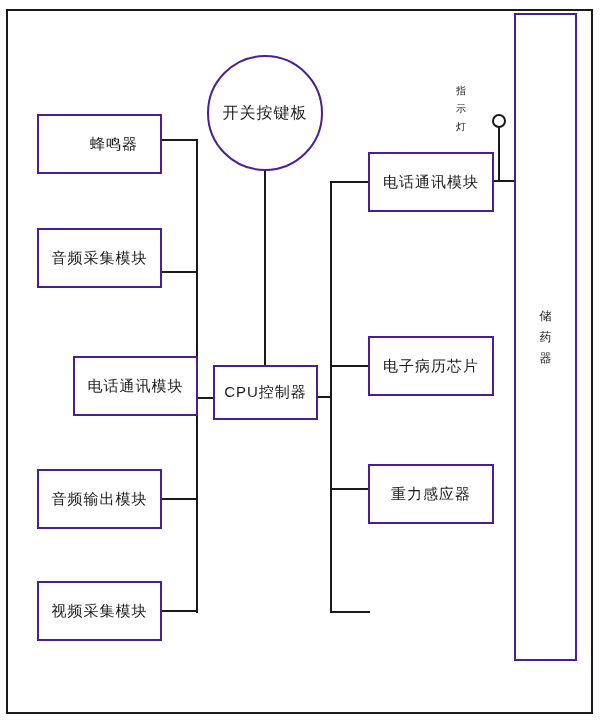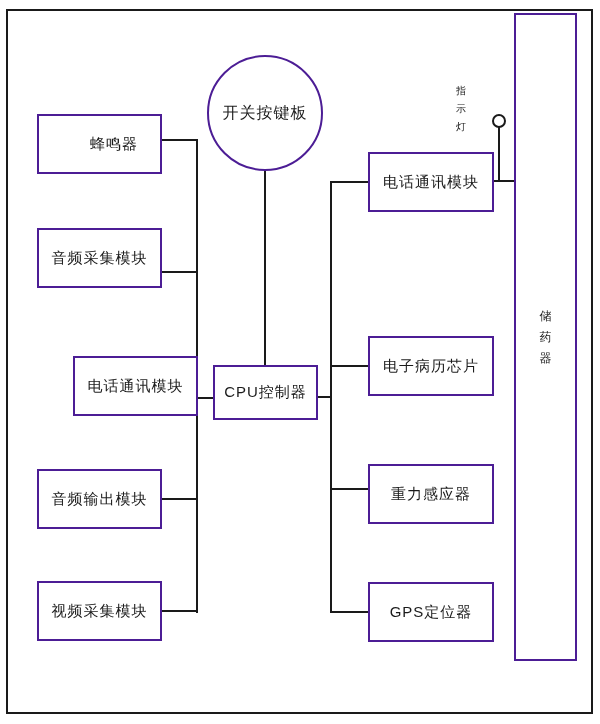--- a/index.html
+++ b/index.html
@@ -125,23 +125,20 @@
 
   <div class="node box-right" style="top:152px;">
     <span>电话通讯模块</span>
   </div>
   <div class="node box-right" style="top:336px;">
     <span>电子病历芯片</span>
   </div>
   <div class="node box-right" style="top:464px;">
     <span>重力感应器</span>
   </div>
-  <div class="node box-right" style="top:582px;">
-    <span>GPS定位器</span>
-  </div>
 
   <div class="node tall-box">
     <span class="v-text">储药器</span>
   </div>
 
   <div class="indicator-label">指示灯</div>
   <div class="indicator-bulb"></div>
 
 </div>
 

